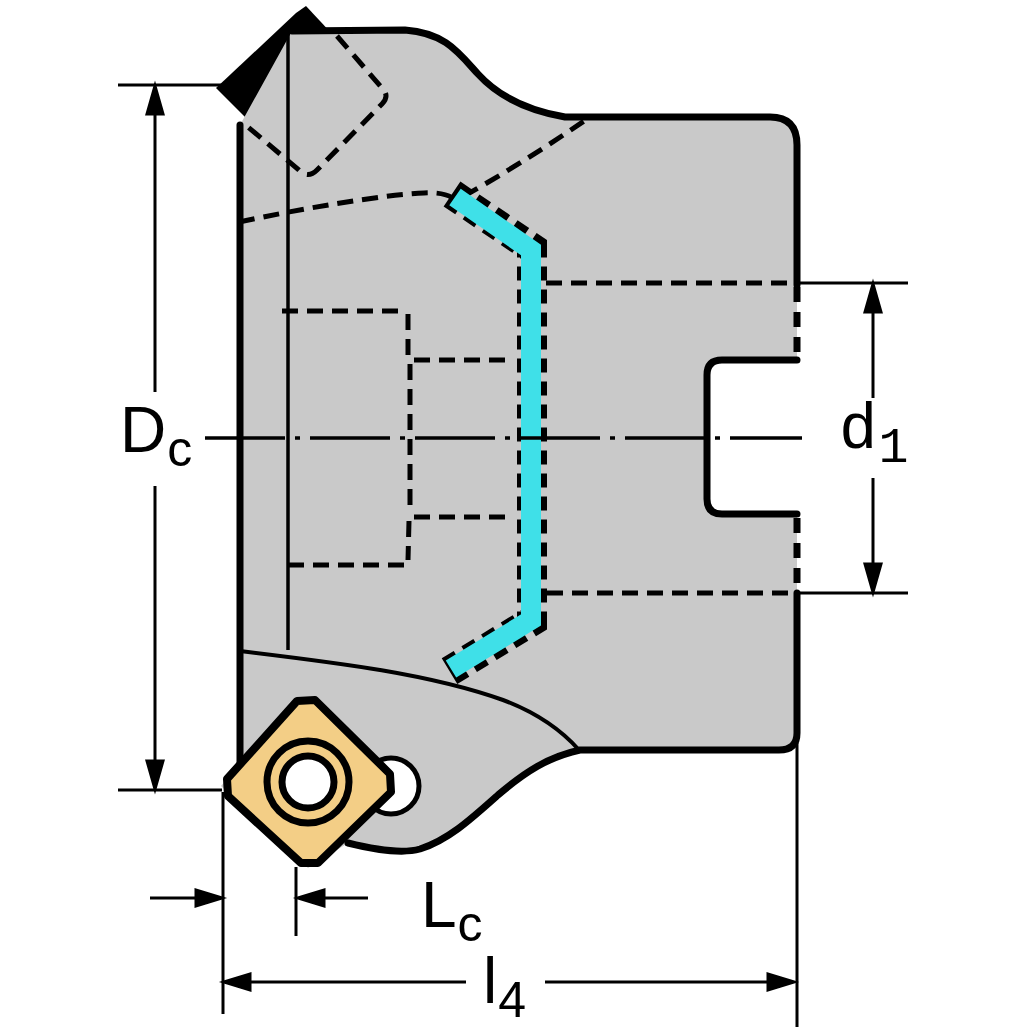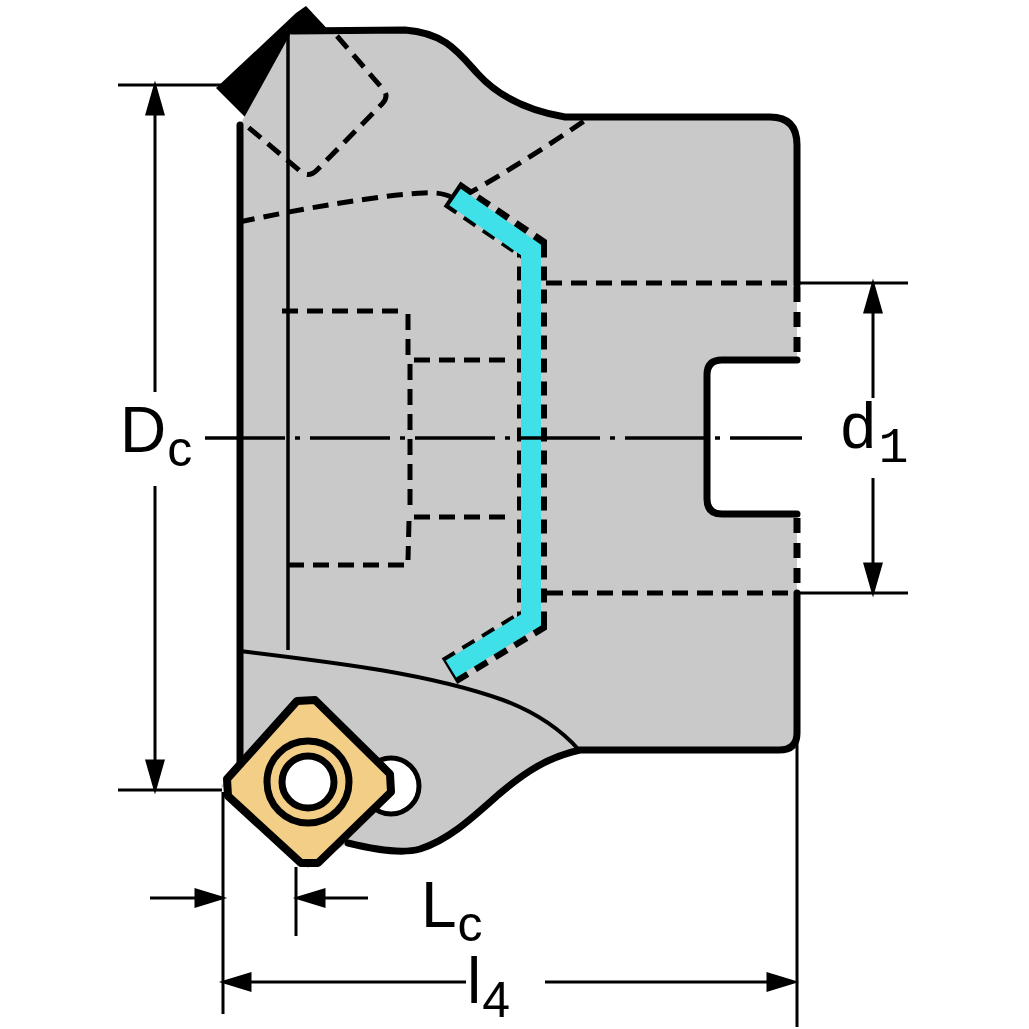--- a/index.html
+++ b/index.html
@@ -21,21 +21,21 @@
   .dim-label .main{font-size:64px;}
   .dim-label .sub{
     font-size:50px;
     display:inline-block;
     transform:translateY(14px);
     margin-left:1px;
   }
   #label-dc{left:120px;top:398px;}
   #label-d1{left:839px;top:399px;font-family:Liberation Mono, monospace;}
   #label-lc{left:379px;top:873px;margin-left:42px;}
-  #label-l4{left:467px;top:949px;}
+  #label-l4{left:483px;top:949px;}
 </style>
 </head>
 <body>
 
 <div class="stage">
 
   <svg width="1029" height="1029" viewBox="0 0 1029 1029">
 
     <polygon points="296,13 306,6 389,95 308,180 216,88" style="fill:var(--outline)"></polygon>
 

